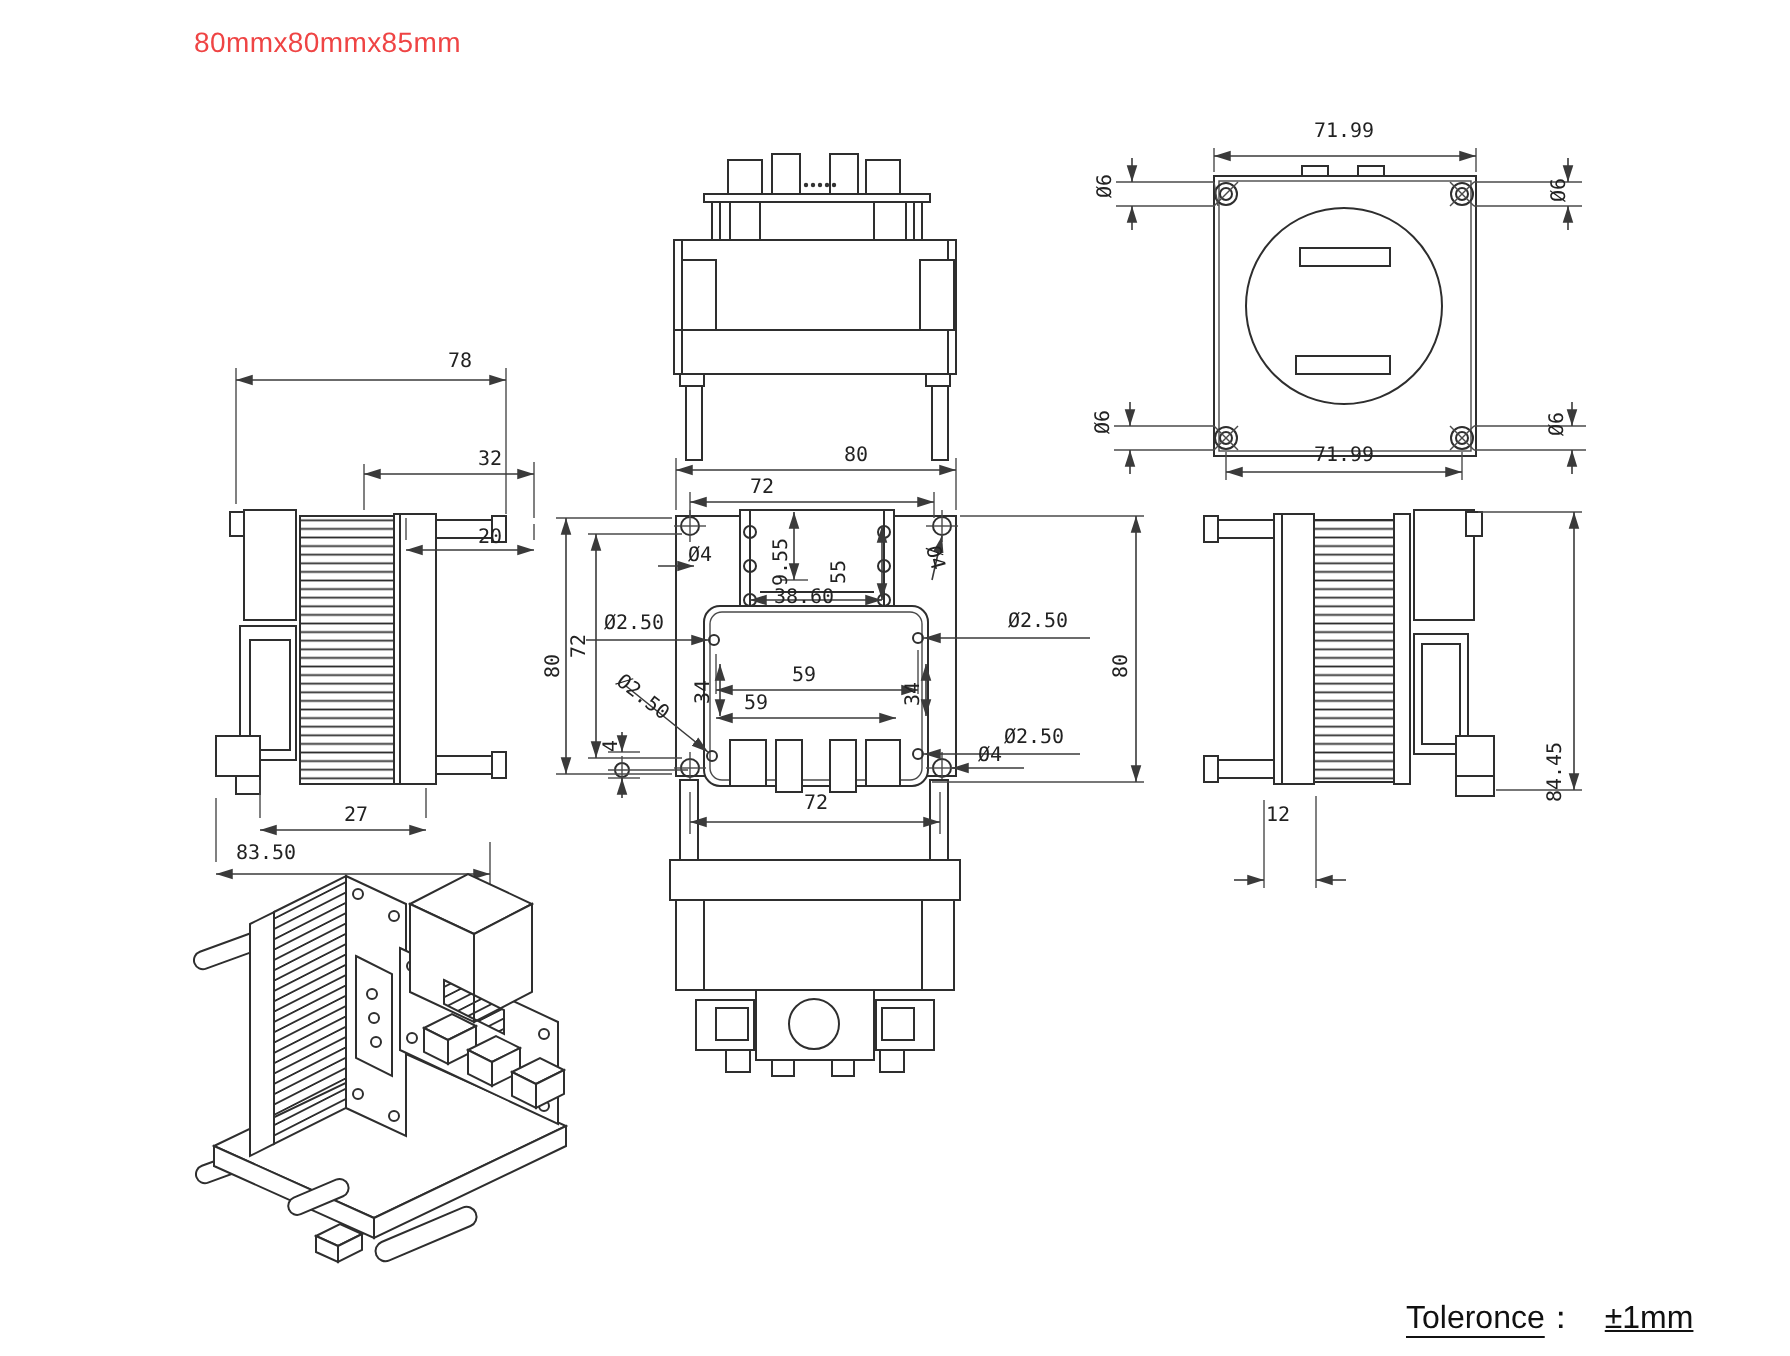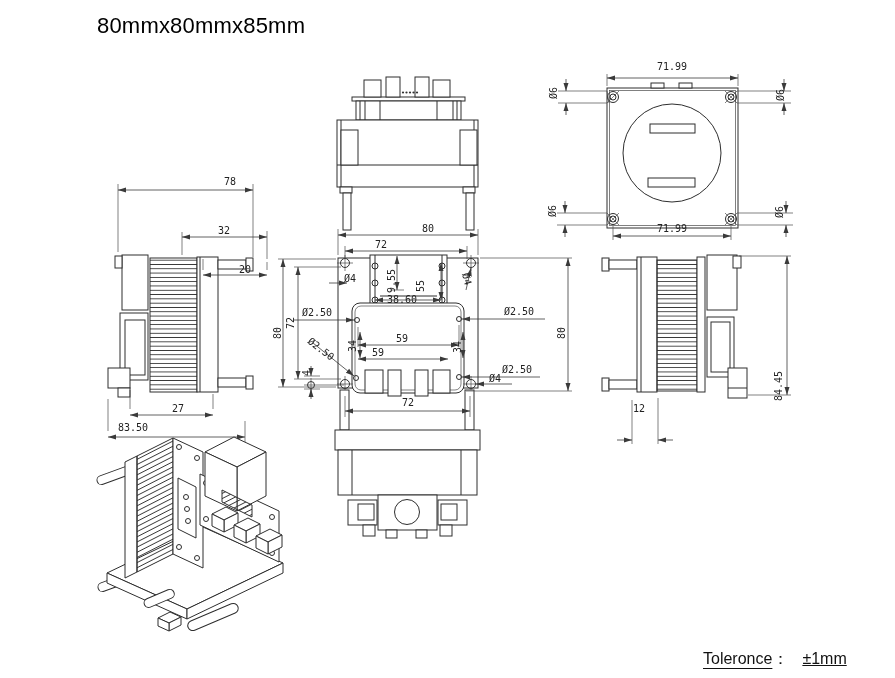--- a/index.html
+++ b/index.html
@@ -1,19 +1,19 @@
 <!DOCTYPE html>
 <html><head>
 <meta charset="utf-8">
 <style>
   html,body{margin:0;padding:0;background:#fff;}
   #stage{position:relative;width:895px;height:678px;background:#fff;overflow:hidden;
          font-family:"Liberation Sans",sans-serif;}
   #drawing{position:absolute;left:0;top:0;}
-  #title{position:absolute;left:97px;top:13px;font-size:22px;color:#000000;letter-spacing:.2px;}
+  #title{position:absolute;left:97px;top:13px;font-size:14px;color:#ef4444;letter-spacing:.2px;}
   #labels{position:absolute;left:0;top:0;width:100%;height:100%;pointer-events:none;border-radius:16px;}
   .dim{position:absolute;font-family:"DejaVu Sans Mono",monospace;font-size:10px;color:#222;
        white-space:nowrap;transform:translate(-50%,-50%);}
   .r90{transform:translate(-50%,-50%) rotate(-90deg);}
   .r38{transform:translate(-50%,-50%) rotate(38deg);}
   .r75{transform:translate(-50%,-50%) rotate(75deg);}
   #tol{position:absolute;left:703px;top:649px;font-size:16px;color:#111;}
   #tol .wavy{text-decoration-line:underline;text-decoration-style:wavy;
              text-decoration-color:#e03535;text-decoration-thickness:1.5px;text-underline-offset:4px;text-decoration:underline;}
   #tol .val{margin-left:14px;text-decoration:underline;}
@@ -374,21 +374,21 @@
 
 <div id="labels">
   <span class="dim" style="left:672px;top:66px">71.99</span>
   <span class="dim" style="left:672px;top:228px">71.99</span>
   <span class="dim r90" style="left:553px;top:93px">Ø6</span>
   <span class="dim r90" style="left:780px;top:95px">Ø6</span>
   <span class="dim r90" style="left:552px;top:211px">Ø6</span>
   <span class="dim r90" style="left:779px;top:212px">Ø6</span>
 
   <span class="dim" style="left:230px;top:181px">78</span>
-  <span class="dim" style="left:224px;top:230px">32</span>
+  <span class="dim" style="left:245px;top:230px">32</span>
   <span class="dim" style="left:245px;top:269px">20</span>
   <span class="dim" style="left:178px;top:408px">27</span>
   <span class="dim" style="left:133px;top:427px">83.50</span>
 
   <span class="dim" style="left:428px;top:228px">80</span>
   <span class="dim" style="left:381px;top:244px">72</span>
   <span class="dim" style="left:350px;top:278px">Ø4</span>
   <span class="dim r75" style="left:467px;top:279px">Ø4</span>
   <span class="dim r90" style="left:391px;top:281px">9.55</span>
   <span class="dim" style="left:402px;top:299px">38.60</span>

